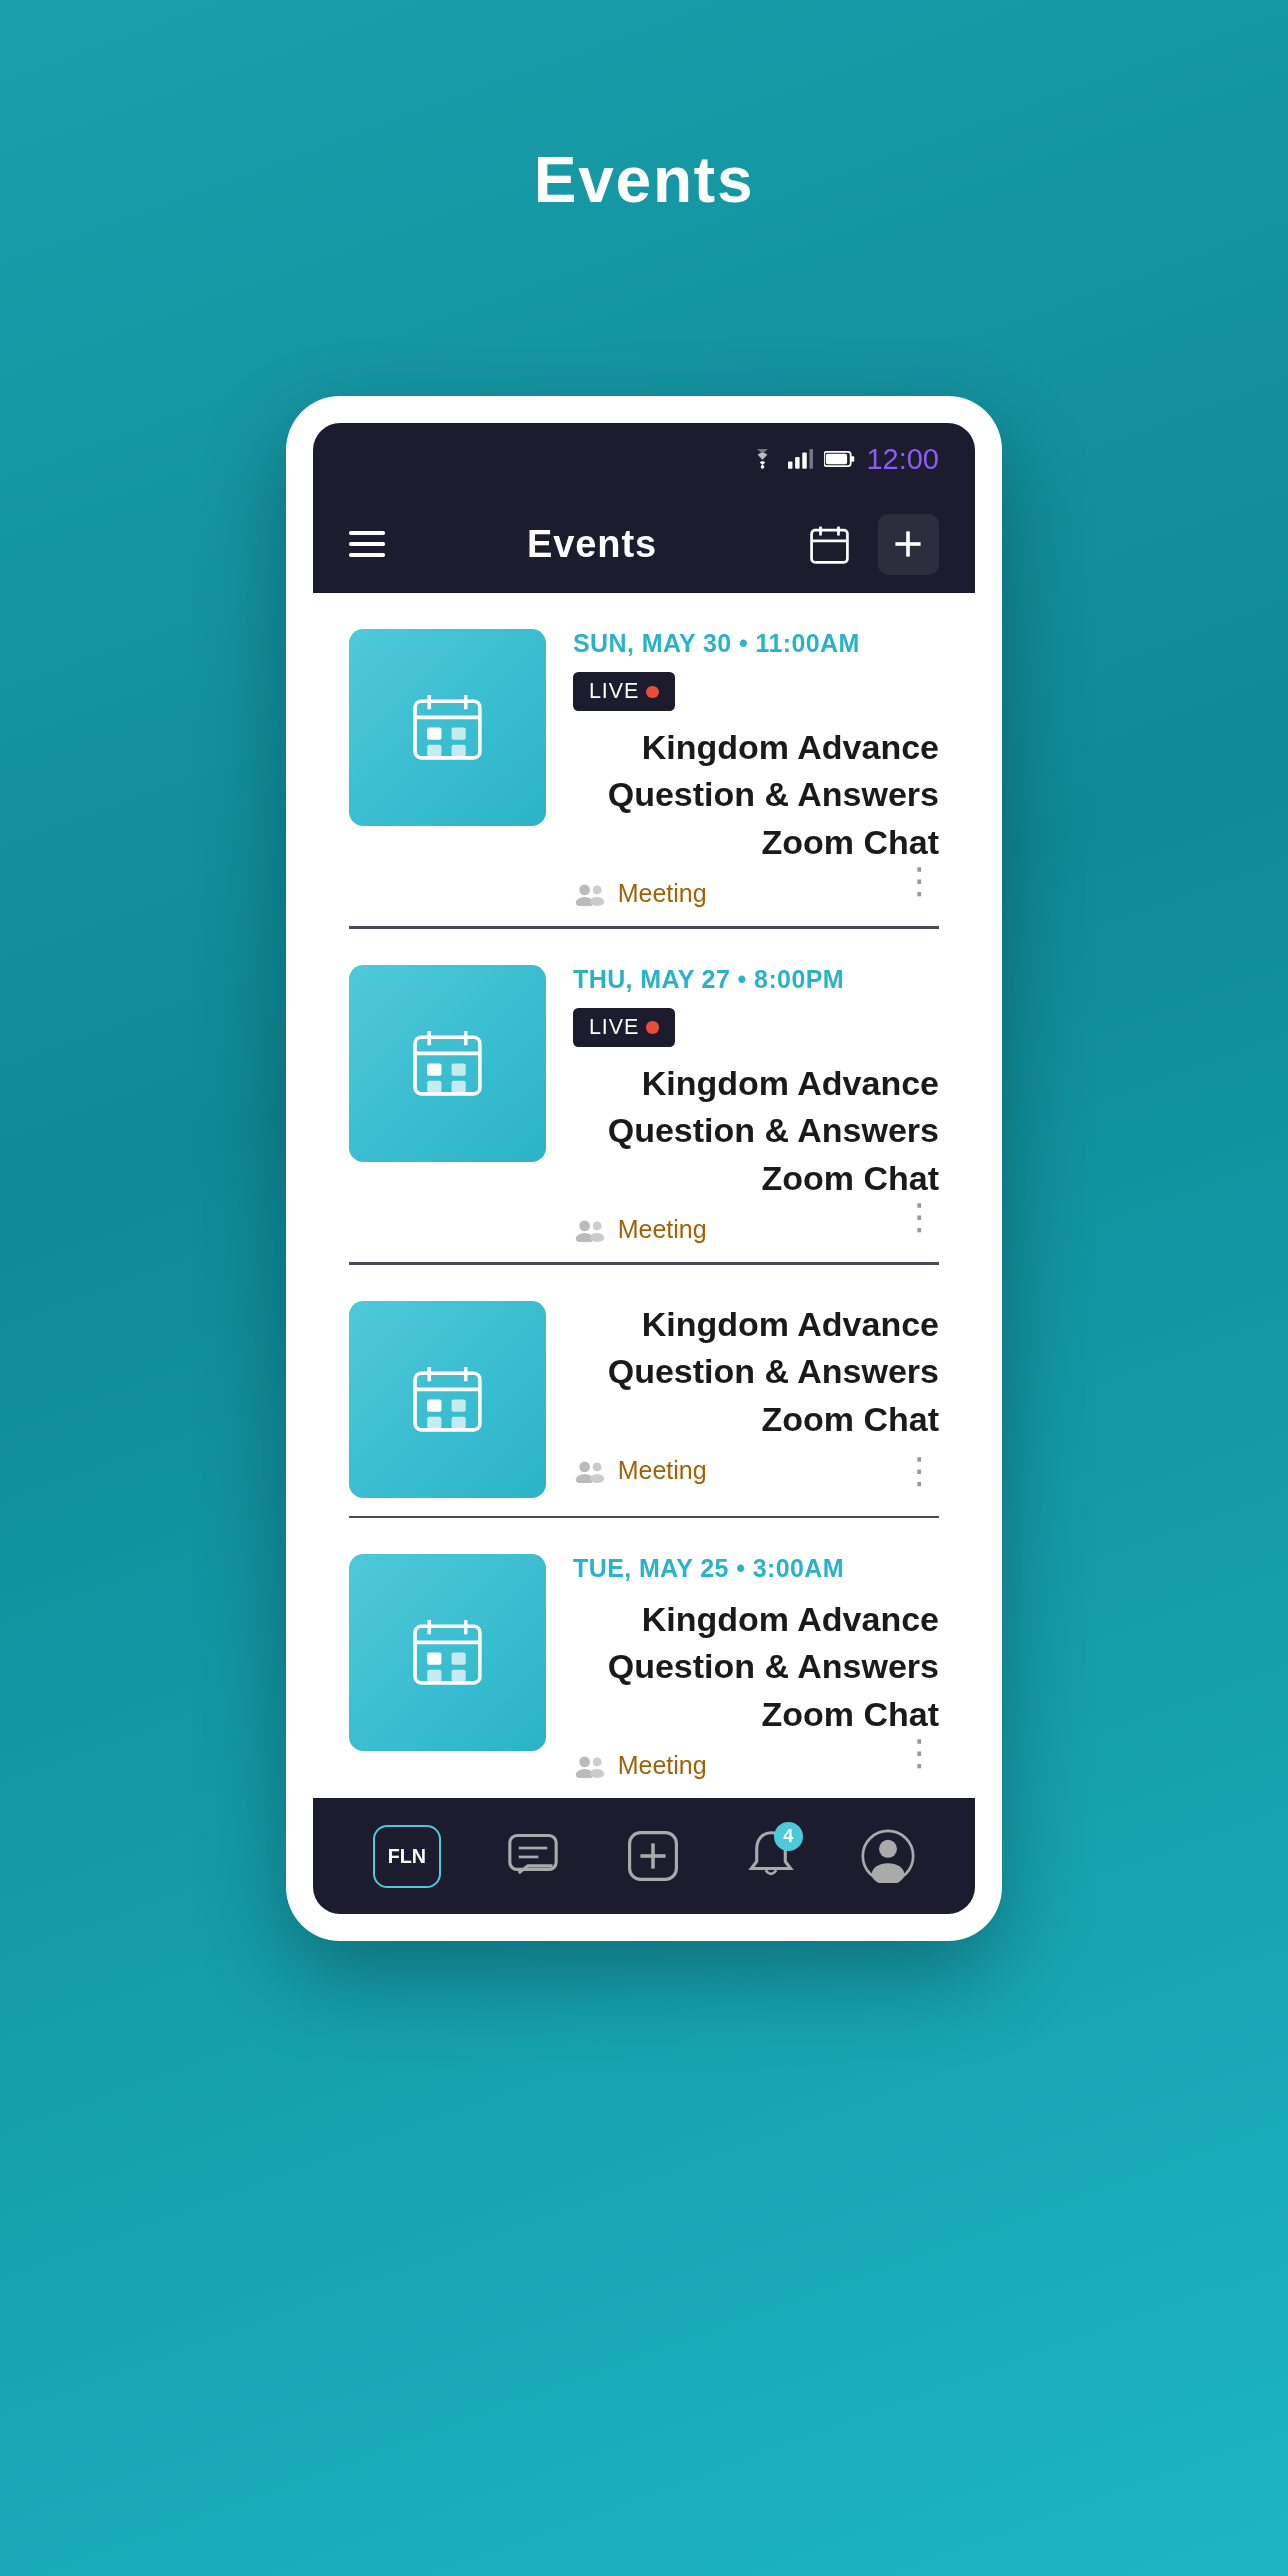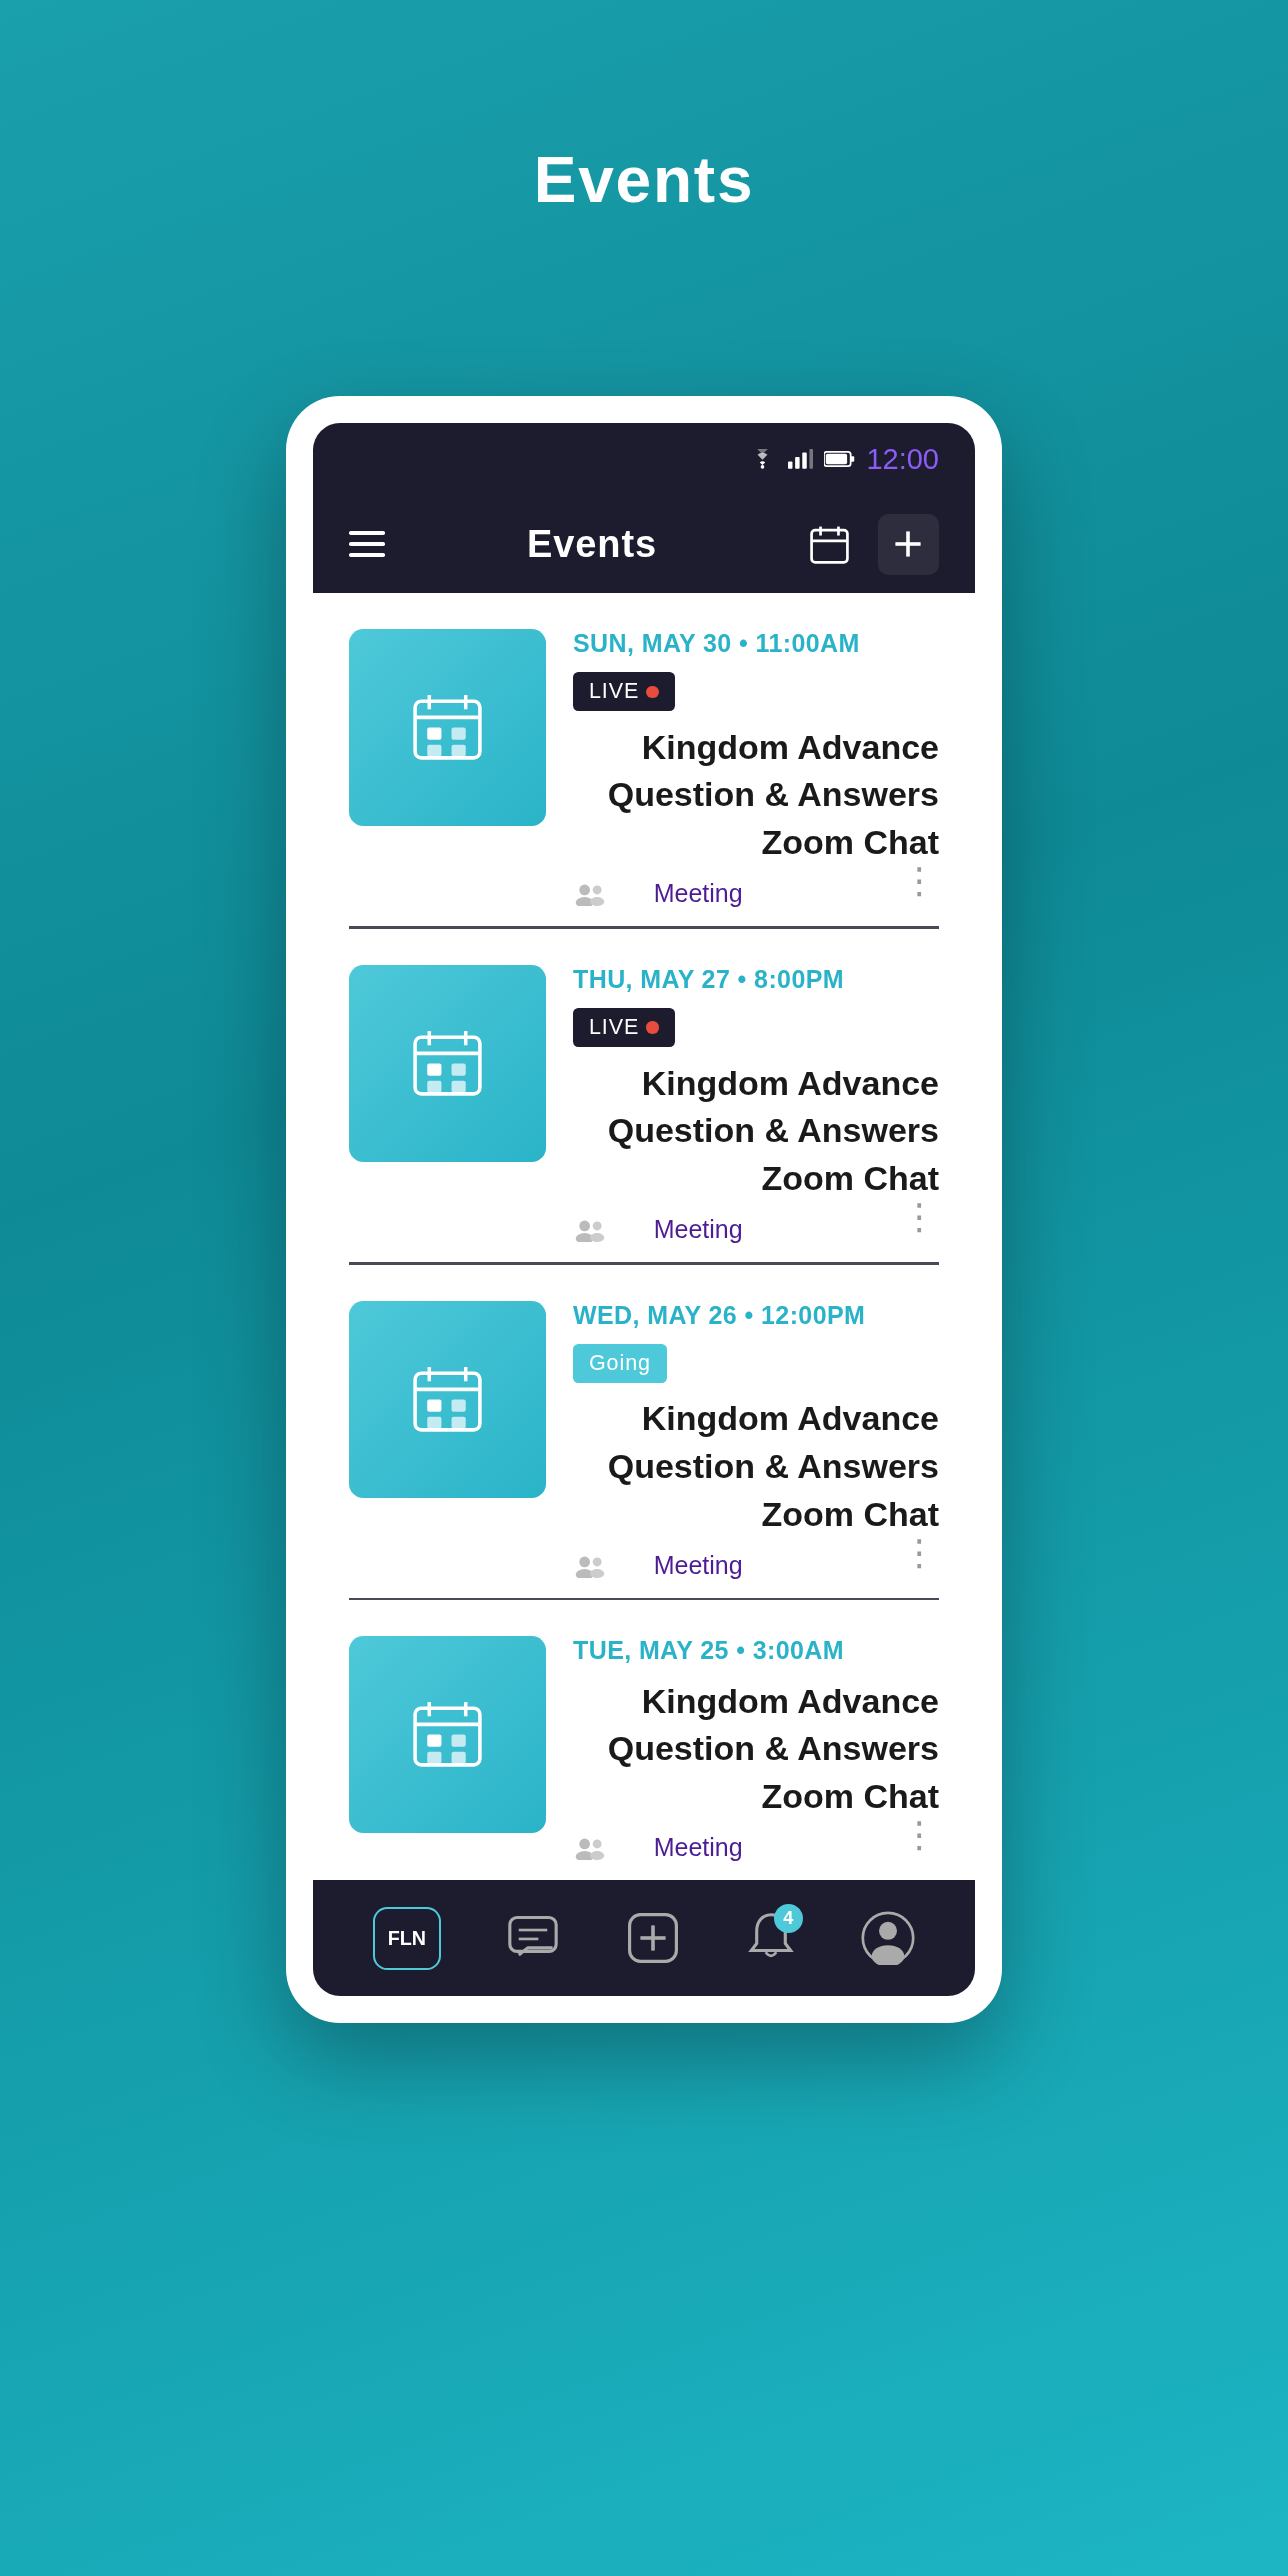--- a/index.html
+++ b/index.html
@@ -181,22 +181,21 @@
       color: #1a1a1a;
       line-height: 1.4;
     }
     .event-type-row {
       display: flex;
       align-items: center;
       gap: 10.7px;
     }
     .event-type {
       font-size: 25px;
-      color: #4c1d95;
-      margin-left: 36px;
+      color: #a16207;
     }
     .more-btn {
       position: absolute;
       bottom: 27px;
       right: 36px;
       color: #999;
       font-size: 36px;
       cursor: pointer;
       line-height: 1;
       letter-spacing: 1.8px;
@@ -391,24 +390,20 @@
               <line x1="8" y1="30" x2="72" y2="30"></line>
               <line x1="22" y1="8" x2="22" y2="22"></line>
               <line x1="58" y1="8" x2="58" y2="22"></line>
               <rect x="20" y="40" width="14" height="12" rx="2" fill="white" stroke="none"></rect>
               <rect x="44" y="40" width="14" height="12" rx="2" fill="white" stroke="none" opacity="0.7"></rect>
               <rect x="20" y="57" width="14" height="12" rx="2" fill="white" stroke="none" opacity="0.7"></rect>
               <rect x="44" y="57" width="14" height="12" rx="2" fill="white" stroke="none" opacity="0.7"></rect>
             </svg>
           </div>
           <div class="event-details">
-            <div class="event-date-row">
-              <span class="event-date">WED, MAY 26 • 12:00PM</span>
-              <span class="badge going">Going</span>
-            </div>
             <div class="event-title">Kingdom Advance Question &amp; Answers Zoom Chat</div>
             <div class="event-type-row">
               <svg width="34" height="25" viewBox="0 0 38 28" fill="none">
                 <circle cx="13" cy="10" r="6" fill="#bbb"></circle>
                 <ellipse cx="13" cy="24" rx="10" ry="6" fill="#bbb"></ellipse>
                 <circle cx="27" cy="10" r="5" fill="#ccc"></circle>
                 <ellipse cx="27" cy="23" rx="8" ry="5" fill="#ccc"></ellipse>
               </svg>
               <span class="event-type">Meeting</span>
             </div>

